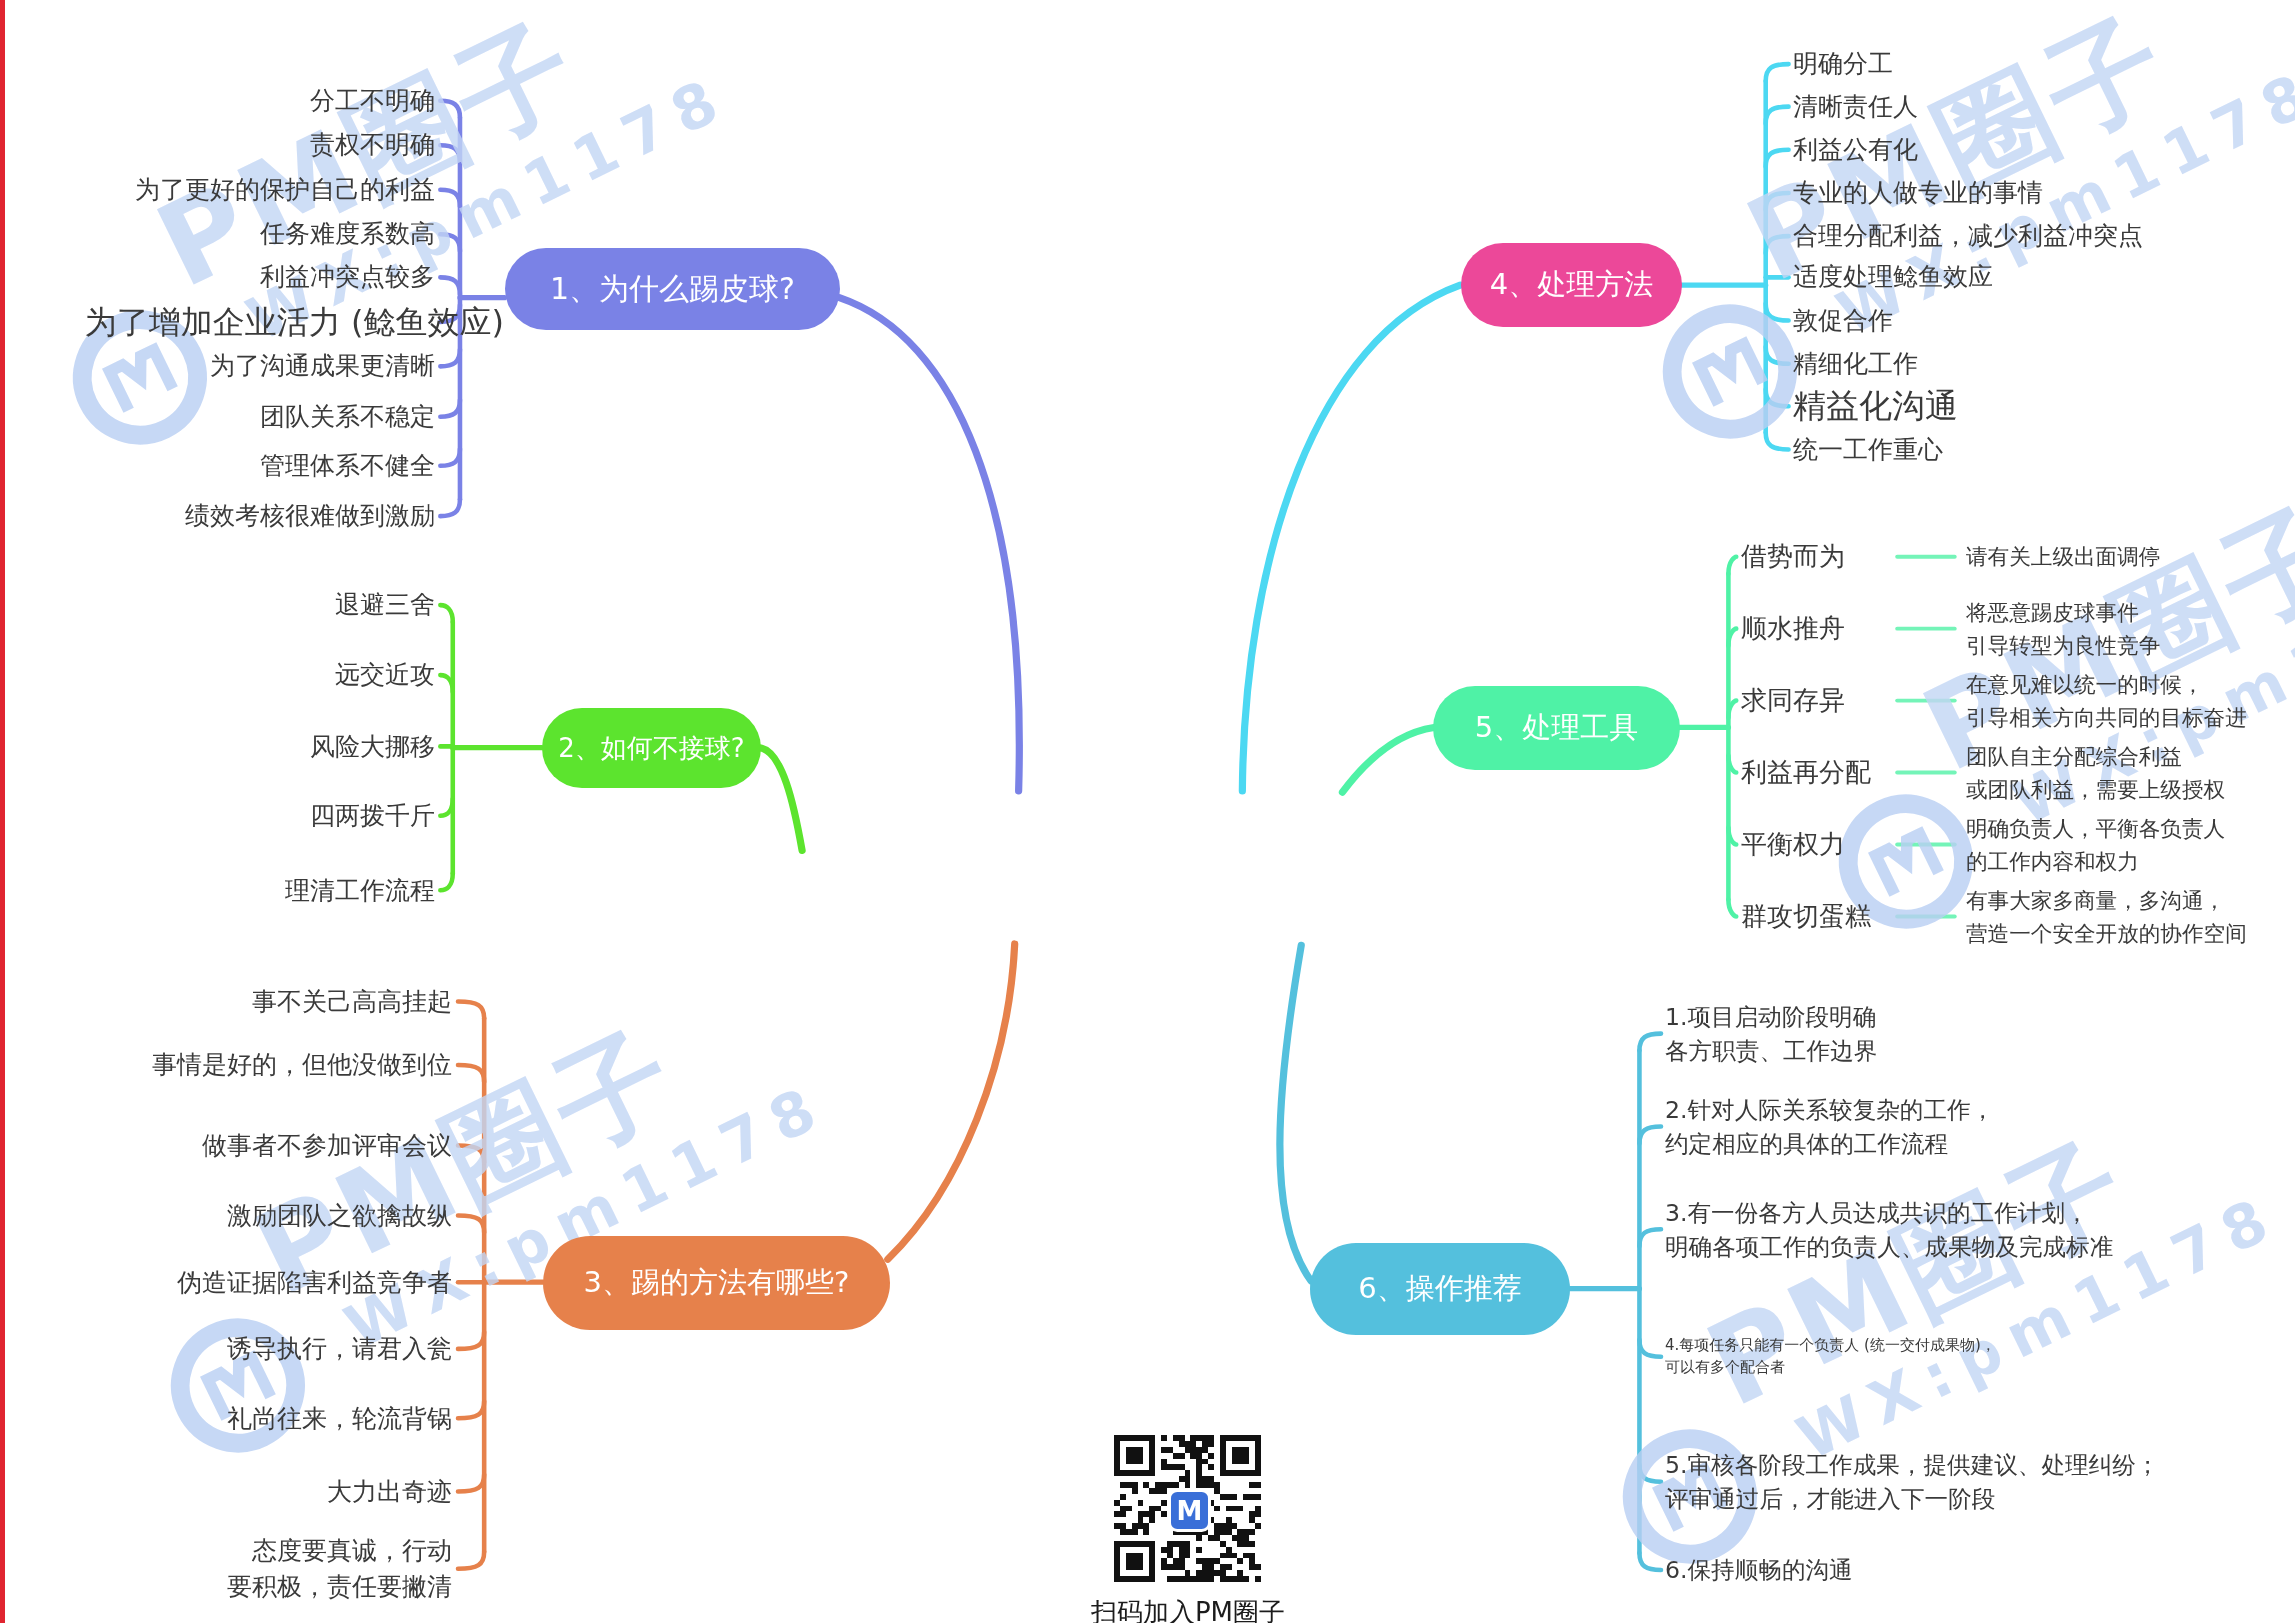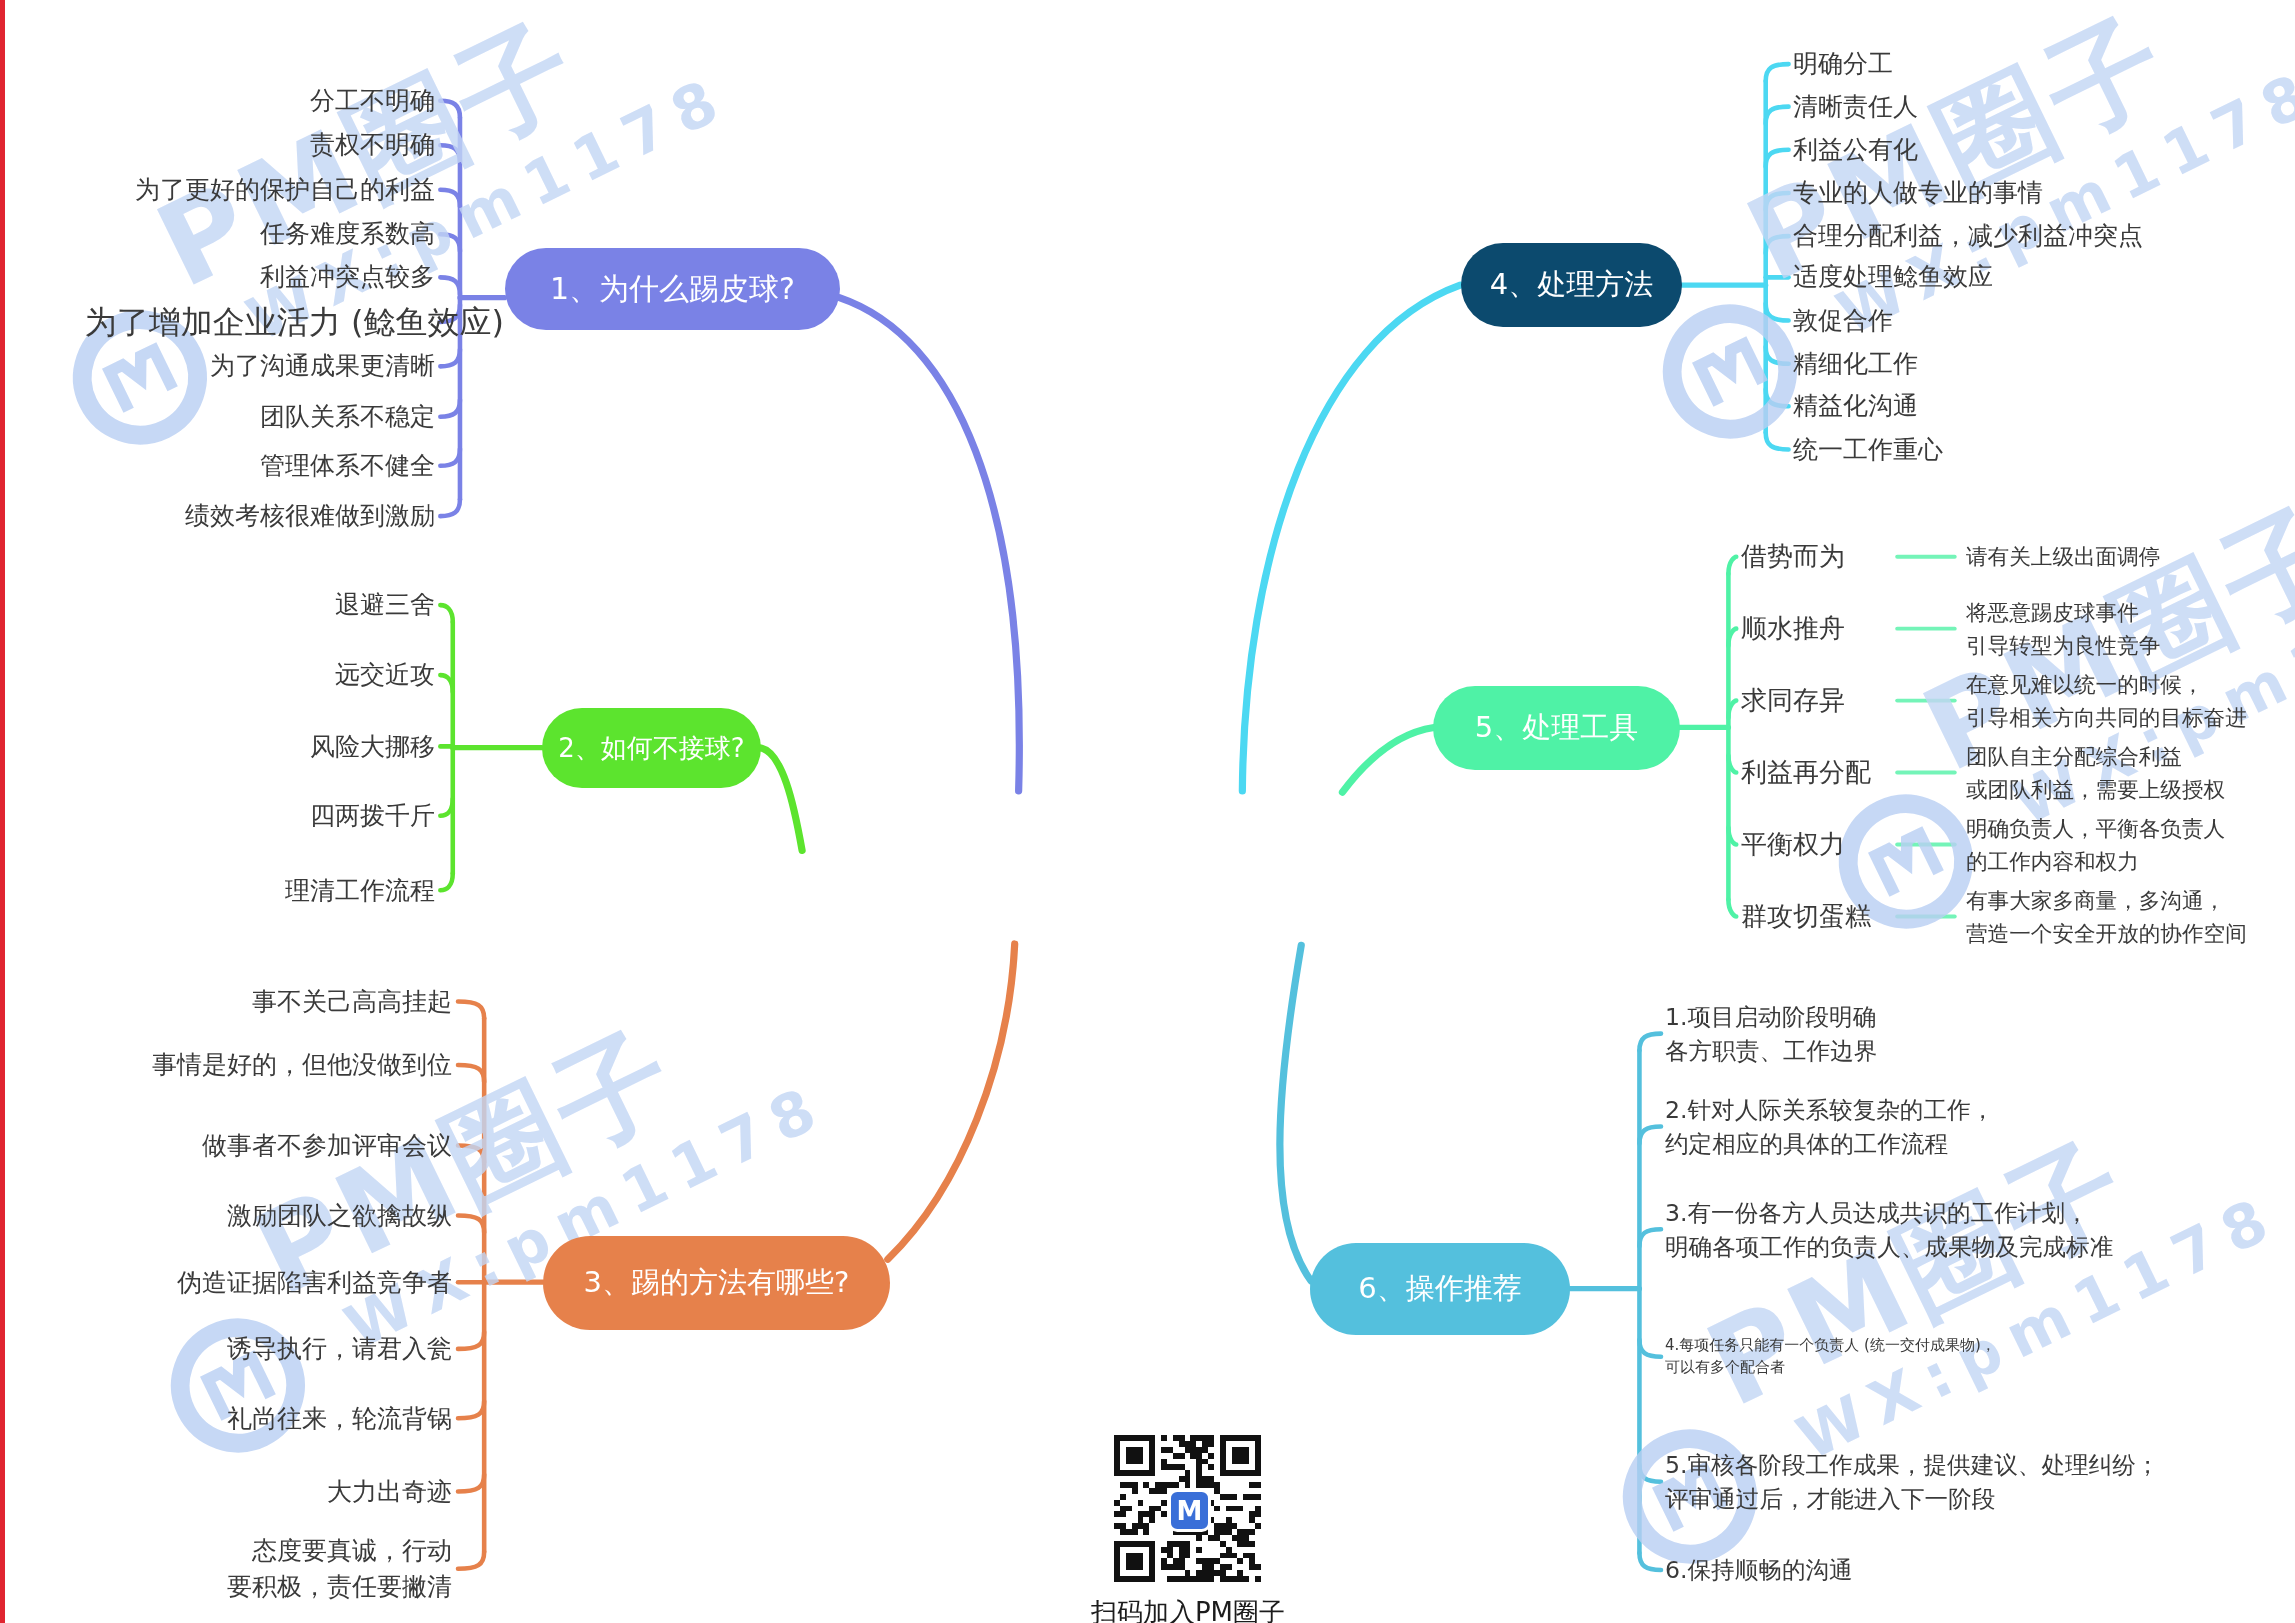--- a/index.html
+++ b/index.html
@@ -131,30 +131,30 @@
       <div class="leaf r" style="top: 1002px; font-size: 25px; right: 1843px;">事不关己高高挂起</div>
       <div class="leaf r" style="top: 1065px; font-size: 25px; right: 1843px;">事情是好的，但他没做到位</div>
       <div class="leaf r" style="top: 1146px; font-size: 25px; right: 1843px;">做事者不参加评审会议</div>
       <div class="leaf r" style="top: 1216px; font-size: 25px; right: 1843px;">激励团队之欲擒故纵</div>
       <div class="leaf r" style="top: 1283px; font-size: 25px; right: 1843px;">伪造证据陷害利益竞争者</div>
       <div class="leaf r" style="top: 1349px; font-size: 25px; right: 1843px;">诱导执行，请君入瓮</div>
       <div class="leaf r" style="top: 1419px; font-size: 25px; right: 1843px;">礼尚往来，轮流背锅</div>
       <div class="leaf r" style="top: 1492px; font-size: 25px; right: 1843px;">大力出奇迹</div>
       <div class="leaf r" style="top: 1569px; font-size: 25px; right: 1843px;">态度要真诚，行动
 要积极，责任要撇清</div>
-      <div class="topic" style="left: 1461px; top: 243px; width: 221px; height: 84px; background: #0c4a6e; font-size: 29px;">4、处理方法</div>
+      <div class="topic" style="left: 1461px; top: 243px; width: 221px; height: 84px; background: #ec4899; font-size: 29px;">4、处理方法</div>
       <div class="leaf l" style="top: 64px; font-size: 25px; left: 1793px;">明确分工</div>
       <div class="leaf l" style="top: 107px; font-size: 25px; left: 1793px;">清晰责任人</div>
       <div class="leaf l" style="top: 150px; font-size: 25px; left: 1793px;">利益公有化</div>
       <div class="leaf l" style="top: 193px; font-size: 25px; left: 1793px;">专业的人做专业的事情</div>
       <div class="leaf l" style="top: 236px; font-size: 25px; left: 1793px;">合理分配利益，减少利益冲突点</div>
       <div class="leaf l" style="top: 277px; font-size: 25px; left: 1793px;">适度处理鲶鱼效应</div>
       <div class="leaf l" style="top: 321px; font-size: 25px; left: 1793px;">敦促合作</div>
       <div class="leaf l" style="top: 364px; font-size: 25px; left: 1793px;">精细化工作</div>
-      <div class="leaf l" style="top: 406px; font-size: 25px; left: 1793px;">精益化沟通</div>
+      <div class="leaf l" style="top: 406px; font-size: 33px; left: 1793px;">精益化沟通</div>
       <div class="leaf l" style="top: 450px; font-size: 25px; left: 1793px;">统一工作重心</div>
       <div class="topic" style="left: 1433px; top: 686px; width: 247px; height: 84px; background: rgb(79, 242, 166); font-size: 29px;">5、处理工具</div>
       <div class="note" style="left: 1966px; top: 557px;">请有关上级出面调停</div>
       <div class="leaf l" style="top: 557px; font-size: 26px; left: 1741px;">借势而为</div>
       <div class="note" style="left: 1966px; top: 629px;">将恶意踢皮球事件
 引导转型为良性竞争</div>
       <div class="leaf l" style="top: 629px; font-size: 26px; left: 1741px;">顺水推舟</div>
       <div class="note" style="left: 1966px; top: 701px;">在意见难以统一的时候，
 引导相关方向共同的目标奋进</div>
       <div class="leaf l" style="top: 701px; font-size: 26px; left: 1741px;">求同存异</div>

